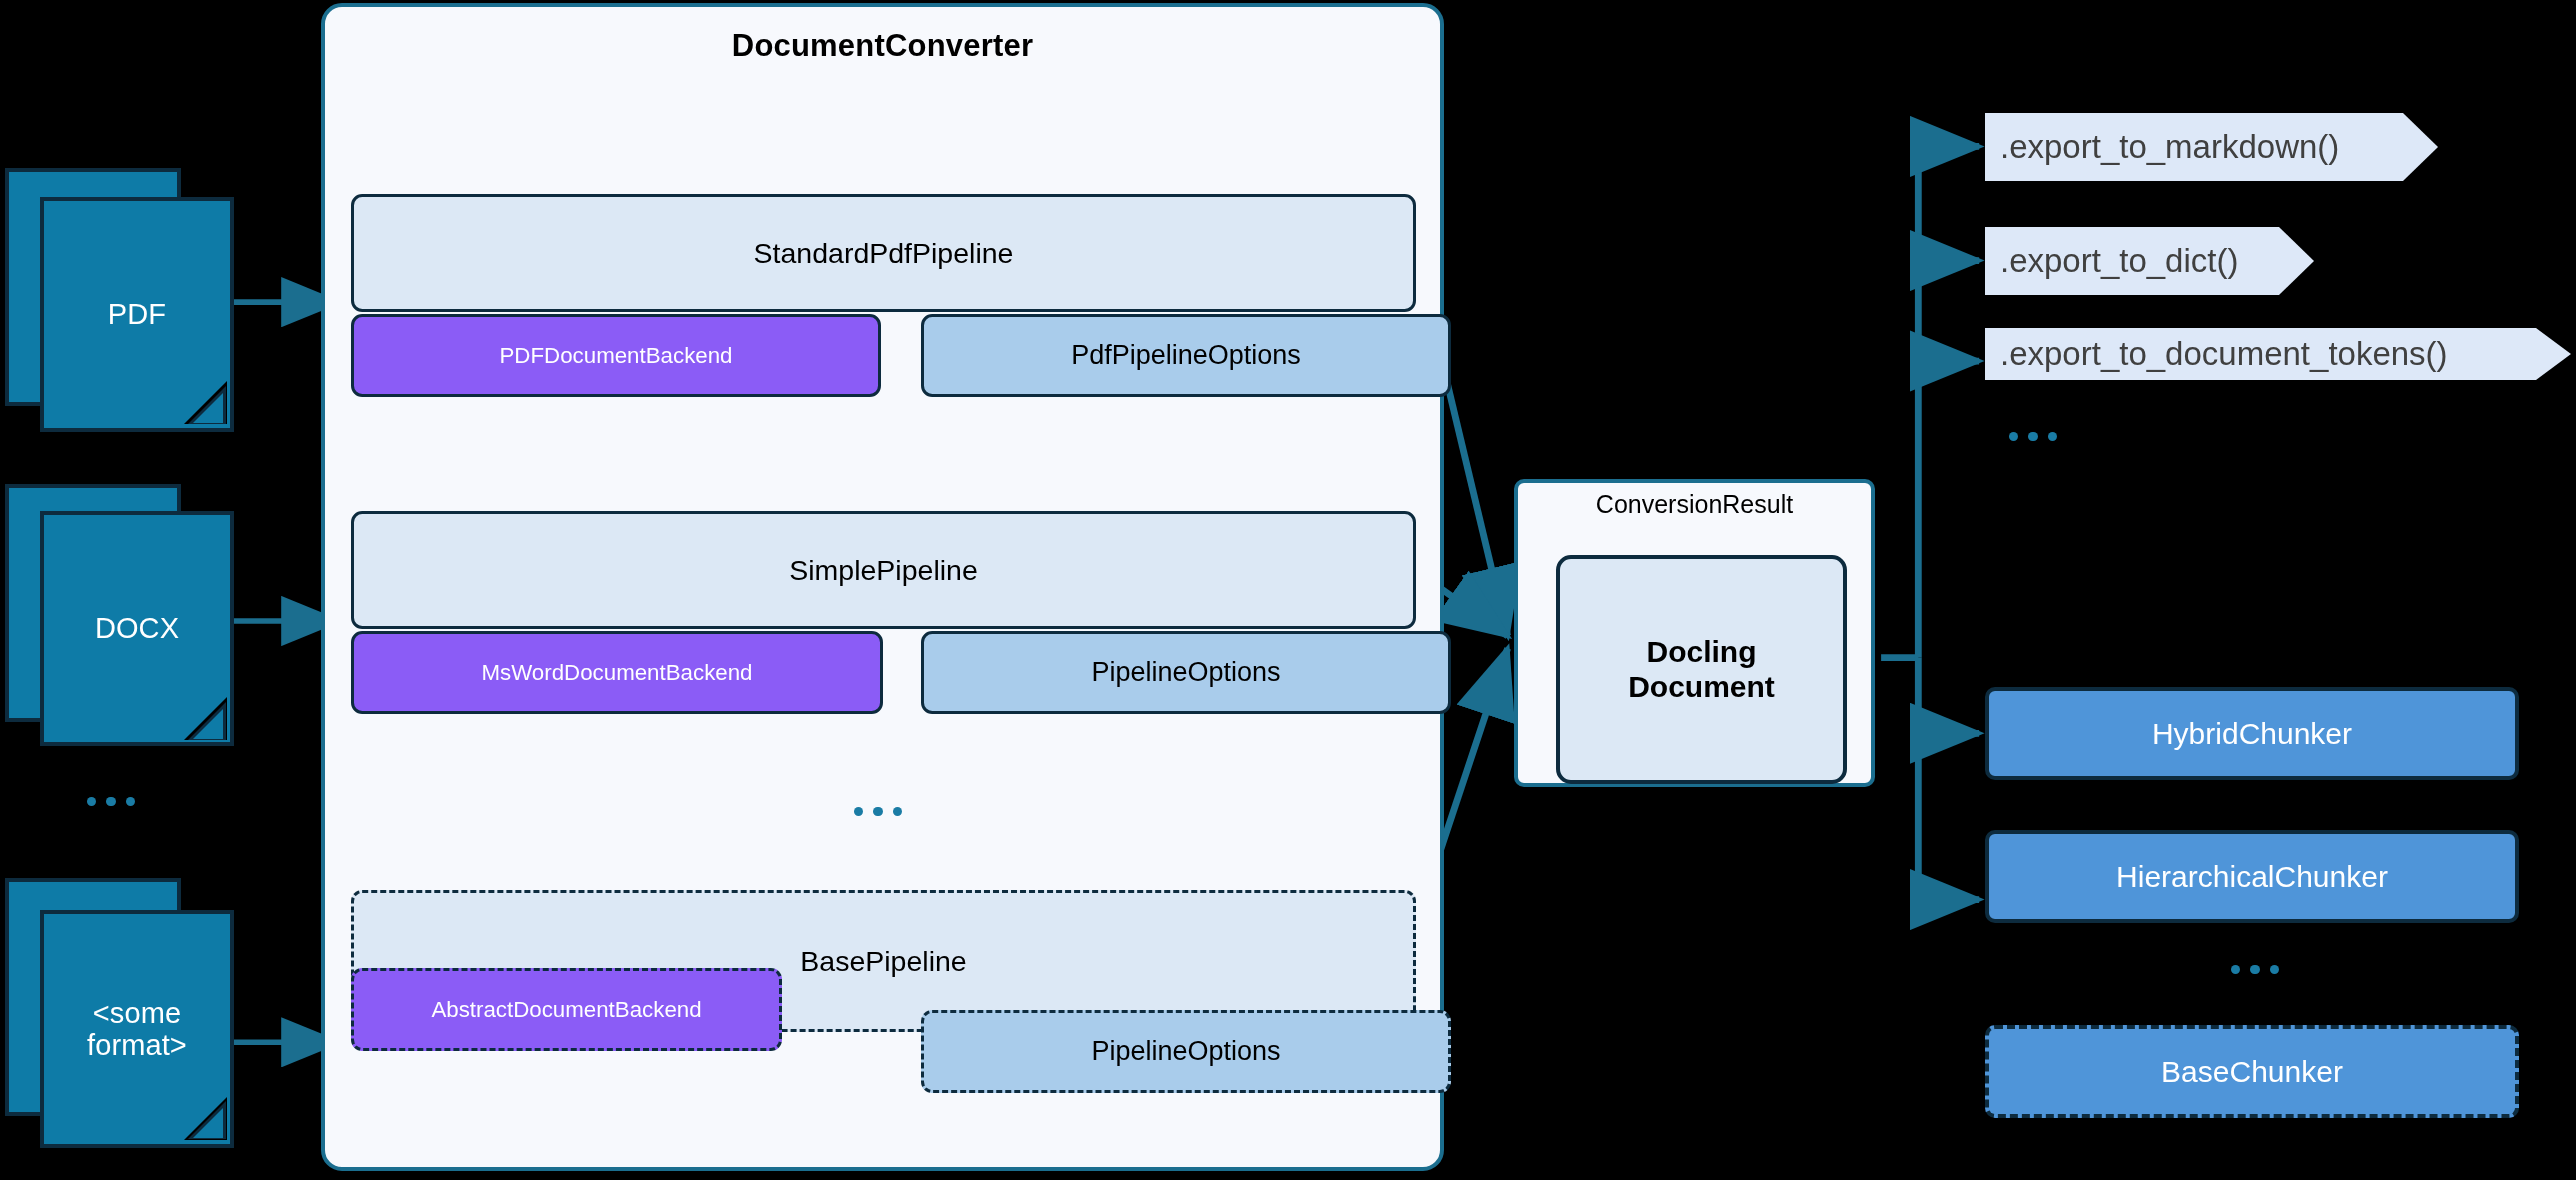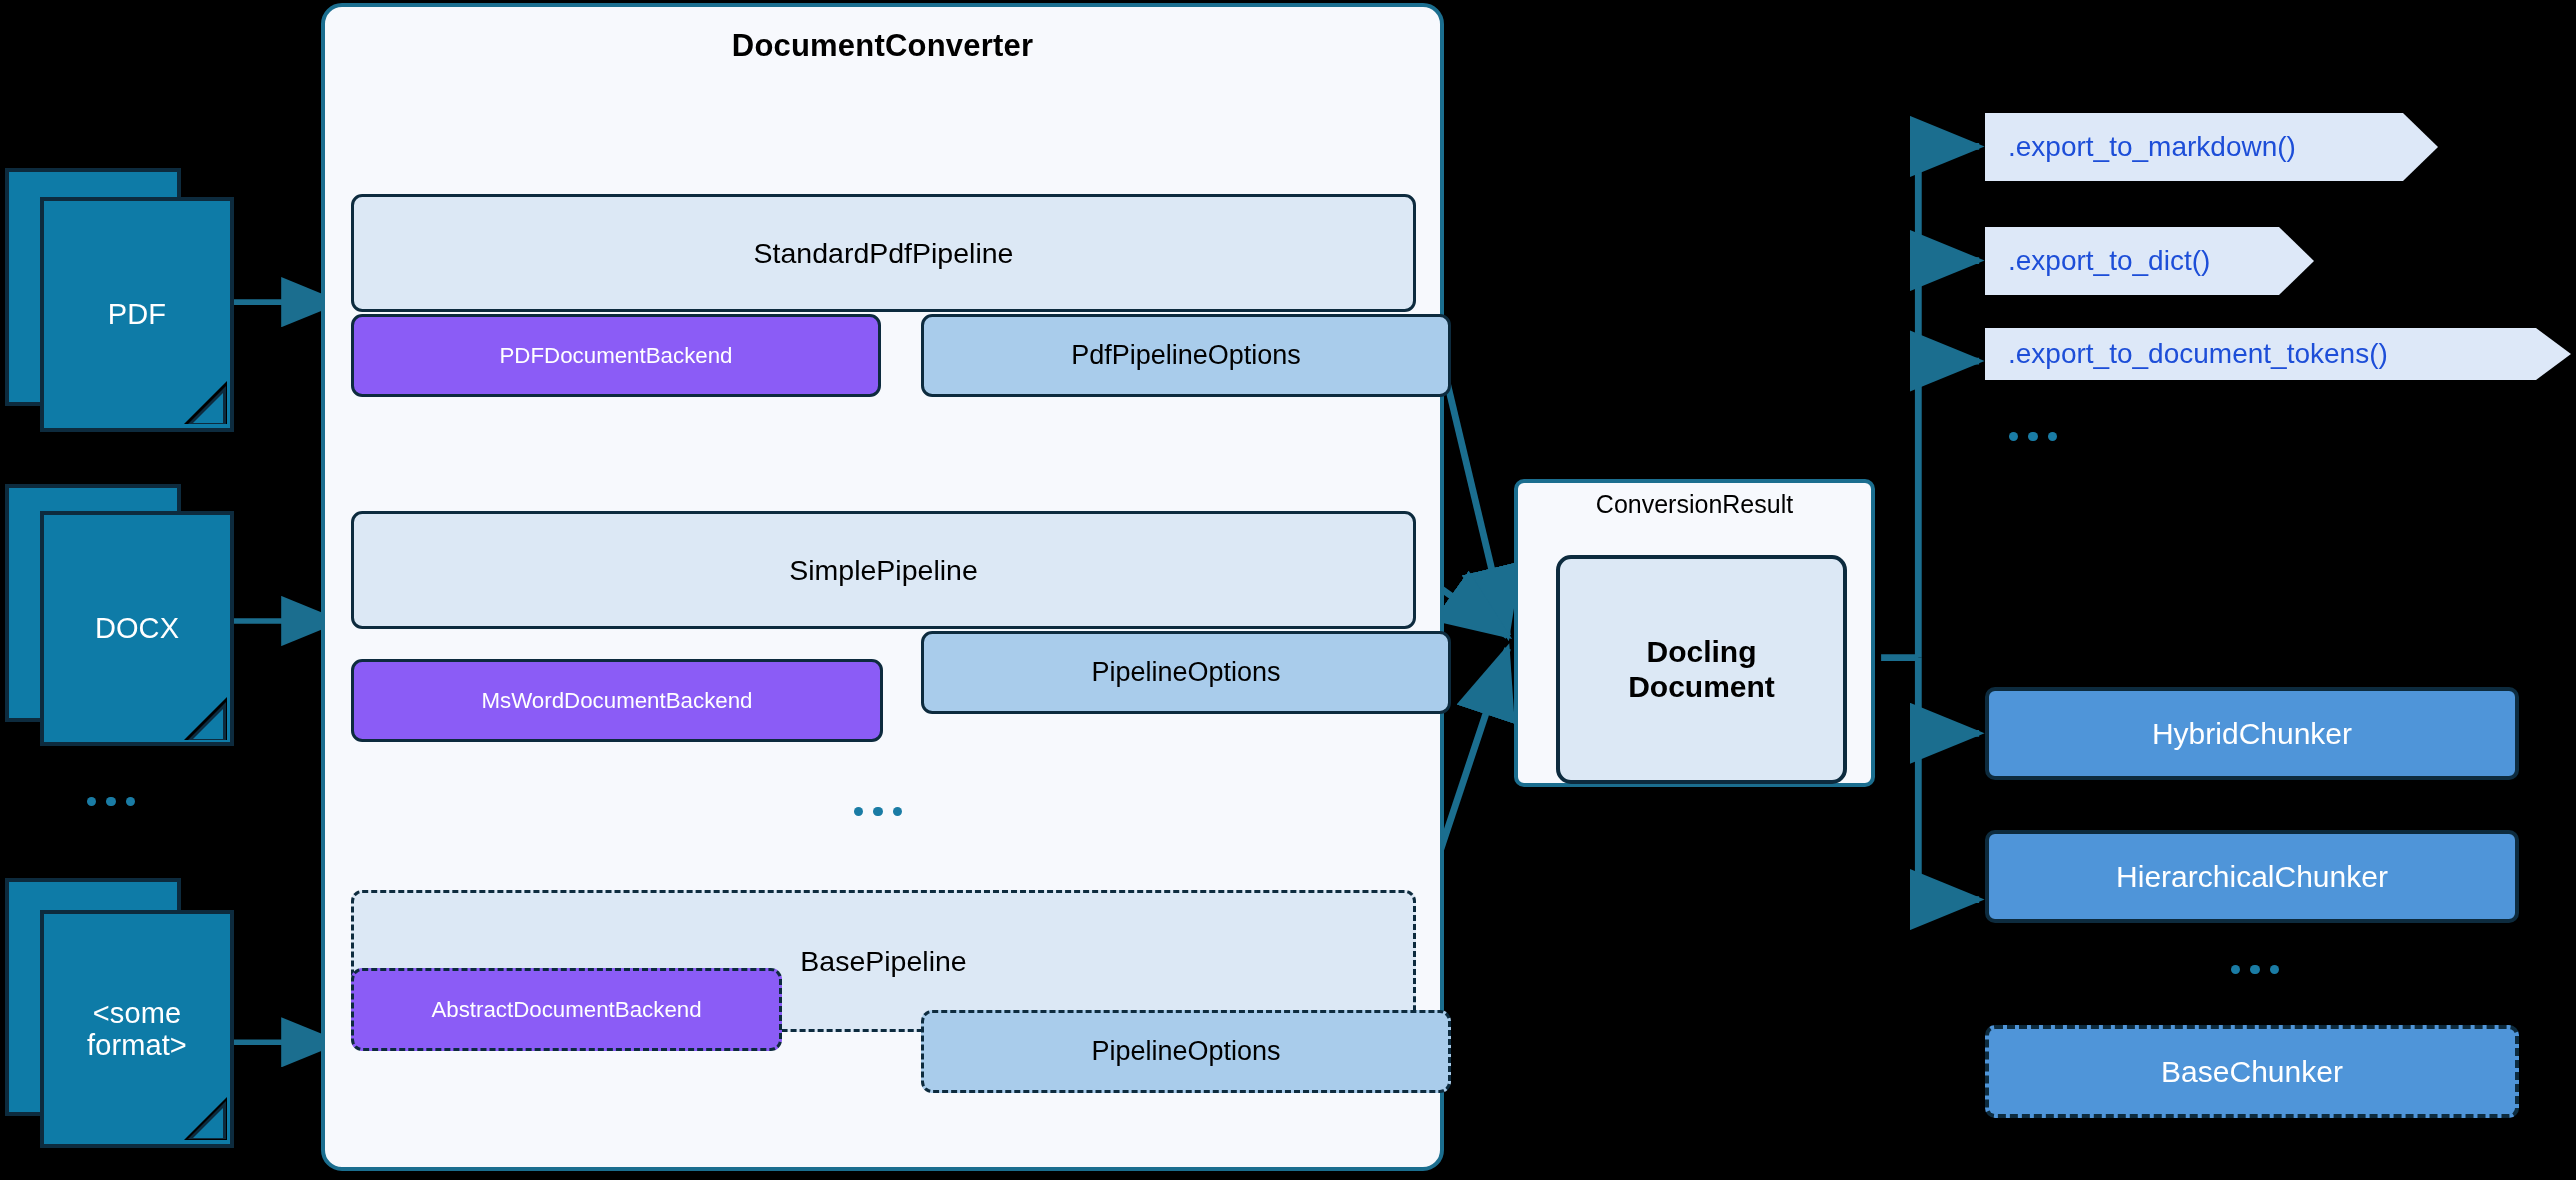--- a/index.html
+++ b/index.html
@@ -144,23 +144,23 @@
     color: #000000;
     line-height: 1.15;
     white-space: pre-line;
   }
 
   
   .export-chev {
     background: #dde8f8;
     display: flex;
     align-items: center;
-    color: #1d4ed8;
-    font-size: 28px;
-    padding-left: 23px;
+    color: #404040;
+    font-size: 33px;
+    padding-left: 15px;
   }
 
   
   .chunker {
     background: #4f95d9;
     border: 4.3px solid #0d2b3e;
     border-radius: 10px;
     display: flex;
     align-items: center;
     justify-content: center;
@@ -269,21 +269,21 @@
 
   <div id="converter" class="abs" style="left:321px; top:2.5px; width:1123px; height:1168px;">
     <div id="converter-title">DocumentConverter</div>
   </div>
 
   <div class="pipe-head abs" style="left:351px; top:194px; width:1065px; height:118px;">StandardPdfPipeline</div>
   <div class="pipe-backend abs" style="left:351px; top:314px; width:530px; height:83px;">PDFDocumentBackend</div>
   <div class="pipe-options abs" style="left:885px; top:314px; width:530px; height:83px;">PdfPipelineOptions</div>
 
   <div class="pipe-head abs" style="left:351px; top:511px; width:1065px; height:118px;">SimplePipeline</div>
-  <div class="pipe-backend abs" style="left:351px; top:659px; width:532px; height:83px;">MsWordDocumentBackend</div>
+  <div class="pipe-backend abs" style="left:351px; top:631px; width:532px; height:83px;">MsWordDocumentBackend</div>
   <div class="pipe-options abs" style="left:885px; top:631px; width:530px; height:83px;">PipelineOptions</div>
 
   <div class="ellipsis" style="left:854px; top:807px;">
     <i></i>
     <i></i>
     <i></i>
   </div>
 
   <div class="pipe-head dashed abs" style="left:351px; top:890px; width:1065px; height:142px;">BasePipeline</div>
   <div class="pipe-backend dashed abs" style="left:351px; top:968px; width:431px; height:83px;">AbstractDocumentBackend</div>

